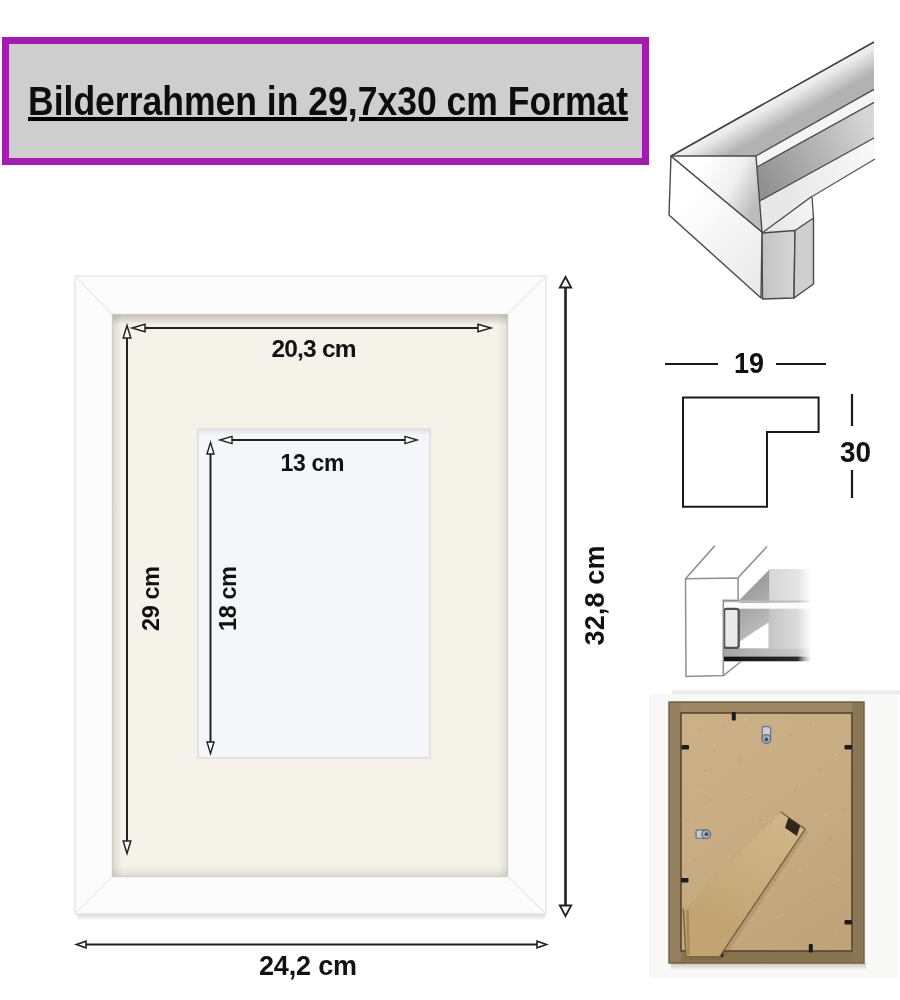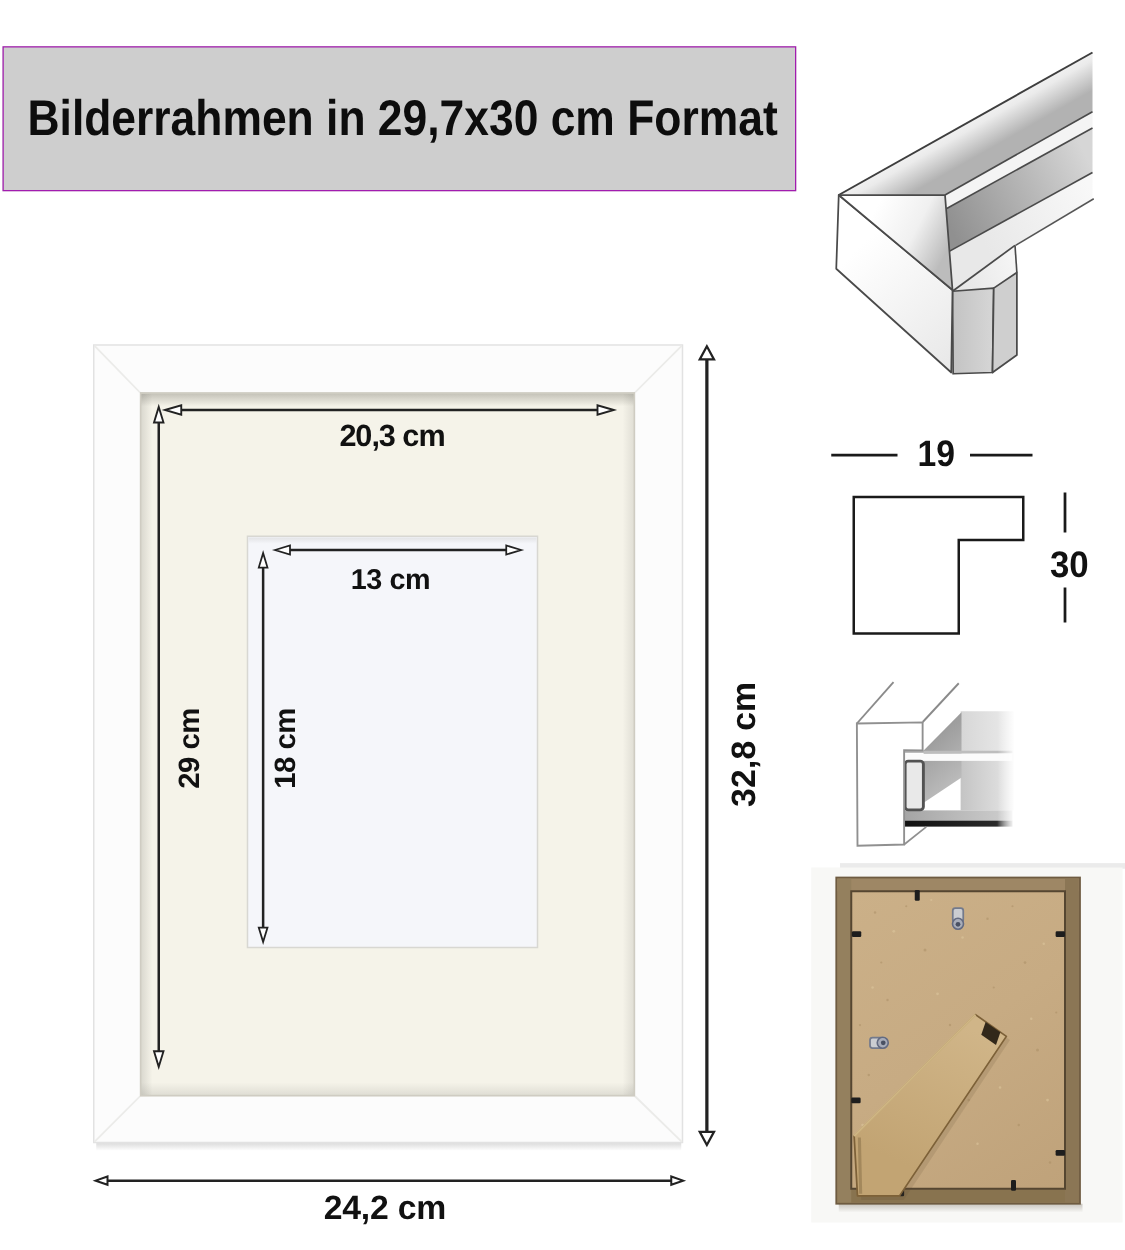--- a/index.html
+++ b/index.html
@@ -1,19 +1,19 @@
 <!DOCTYPE html>
 <html><head>
 <meta charset="utf-8">
 <style>
   html,body{margin:0;padding:0;}
   body{width:900px;height:1000px;background:#ffffff;overflow:hidden;
        font-family:"Liberation Sans",sans-serif;position:relative;}
   #banner{position:absolute;left:2px;top:37px;width:633px;height:114px;
-    background:#cecece;border:1px solid #a21caf;display:flex;align-items:center;}
+    background:#cecece;border:7px solid #a21caf;display:flex;align-items:center;text-decoration:underline;}
   #banner span{font-weight:bold;font-size:40px;color:#0d0d0d;margin-left:19px;
     letter-spacing:0px;white-space:nowrap;transform:scaleX(0.888);transform-origin:0 50%;}
   svg{position:absolute;left:0;top:0;}
 </style>
 </head>
 <body>
 <div id="banner">
     <span>Bilderrahmen in 29,7x30 cm Format</span>
   </div>
 <svg id="main" width="900" height="1000" viewBox="0 0 900 1000">

